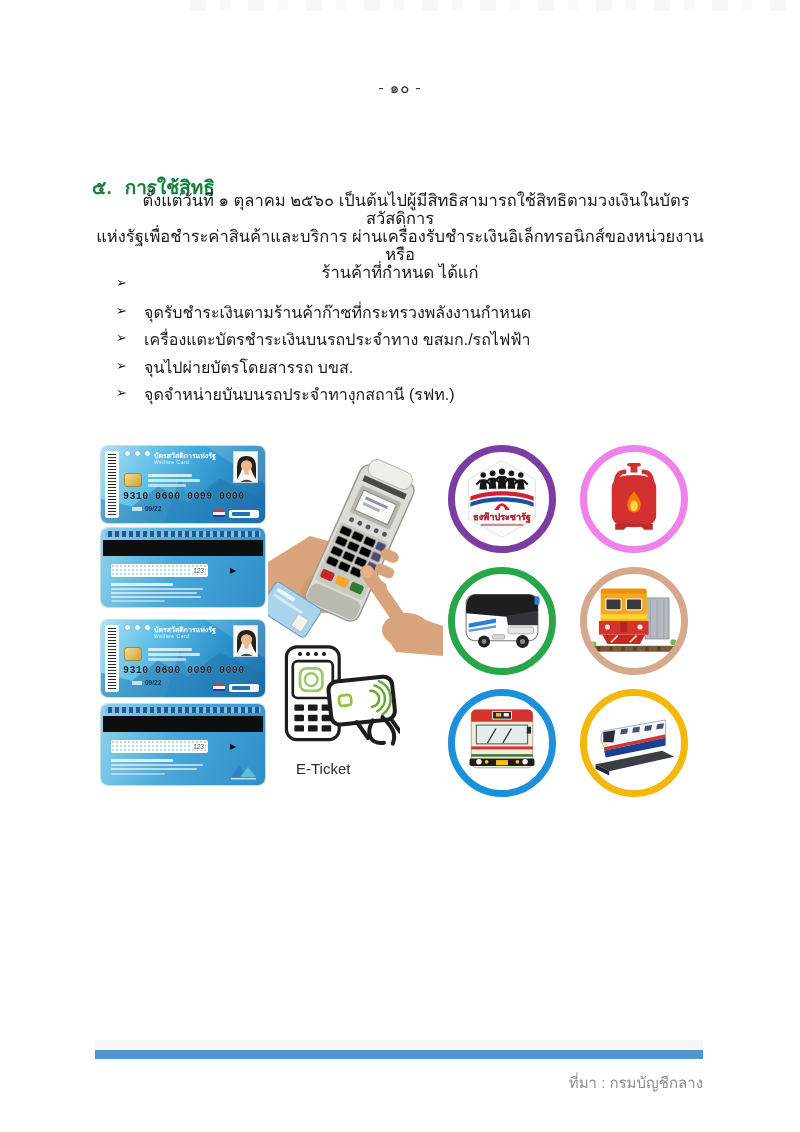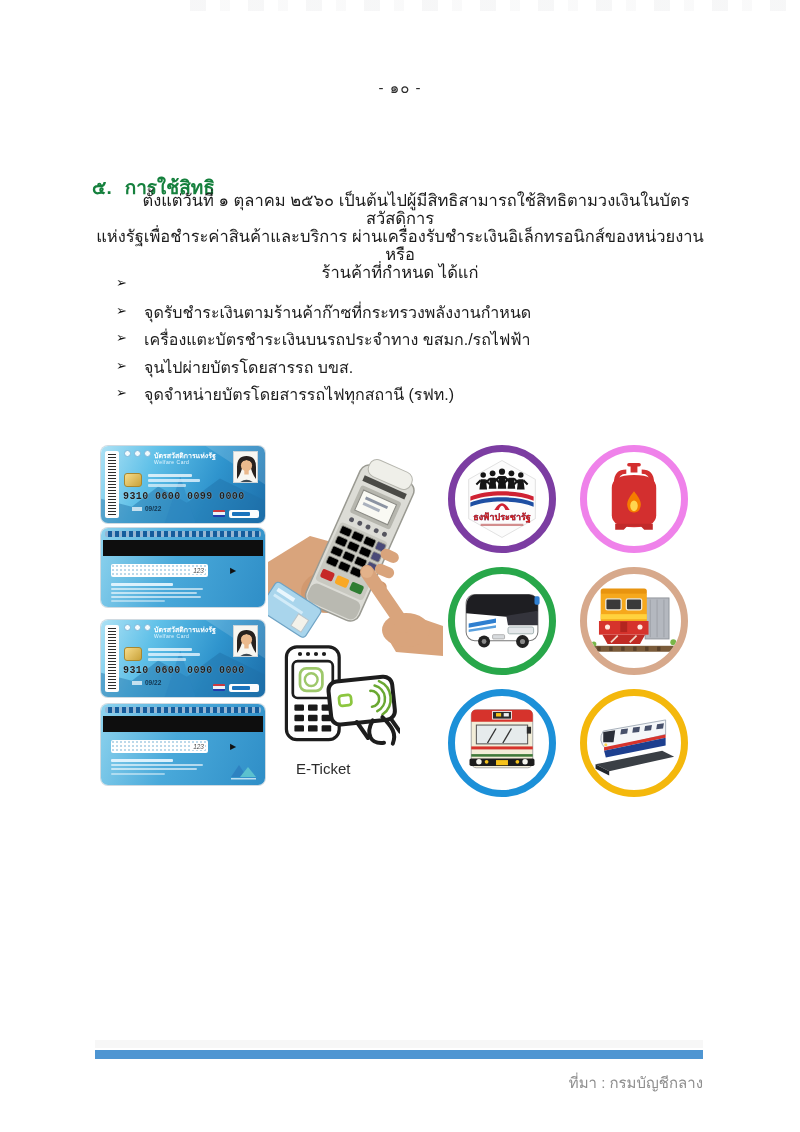--- a/index.html
+++ b/index.html
@@ -121,21 +121,21 @@
     <div class="bullet">
       <span class="bmark">➢</span>
       <span class="btext">เครื่องแตะบัตรชำระเงินบนรถประจำทาง ขสมก./รถไฟฟ้า</span>
     </div>
     <div class="bullet">
       <span class="bmark">➢</span>
       <span class="btext">จุนไปผ่ายบัตรโดยสารรถ บขส.</span>
     </div>
     <div class="bullet">
       <span class="bmark">➢</span>
-      <span class="btext">จุดจำหน่ายบัตรโดยสารรถไฟทุกสถานี (รฟท.)</span>
+      <span class="btext">จุดจำหน่ายบันบนรถประจำทางุกสถานี (รฟท.)</span>
     </div>
   </div>
 
   <div class="figure">
 
     <div class="card card-front" style="top:446px">
       <svg class="card-art" viewBox="0 0 149 76" preserveAspectRatio="none">
         <path d="M0,76 L0,52 L28,60 L52,40 L78,56 L108,32 L149,54 L149,76 Z" fill="#1f6fa6" opacity=".45"></path>
         <path d="M58,76 L72,30 L86,76 Z" fill="#2b86bf" opacity=".5"></path>
         <path d="M95,0 L149,0 L149,38 Z" fill="#ffffff" opacity=".15"></path>

